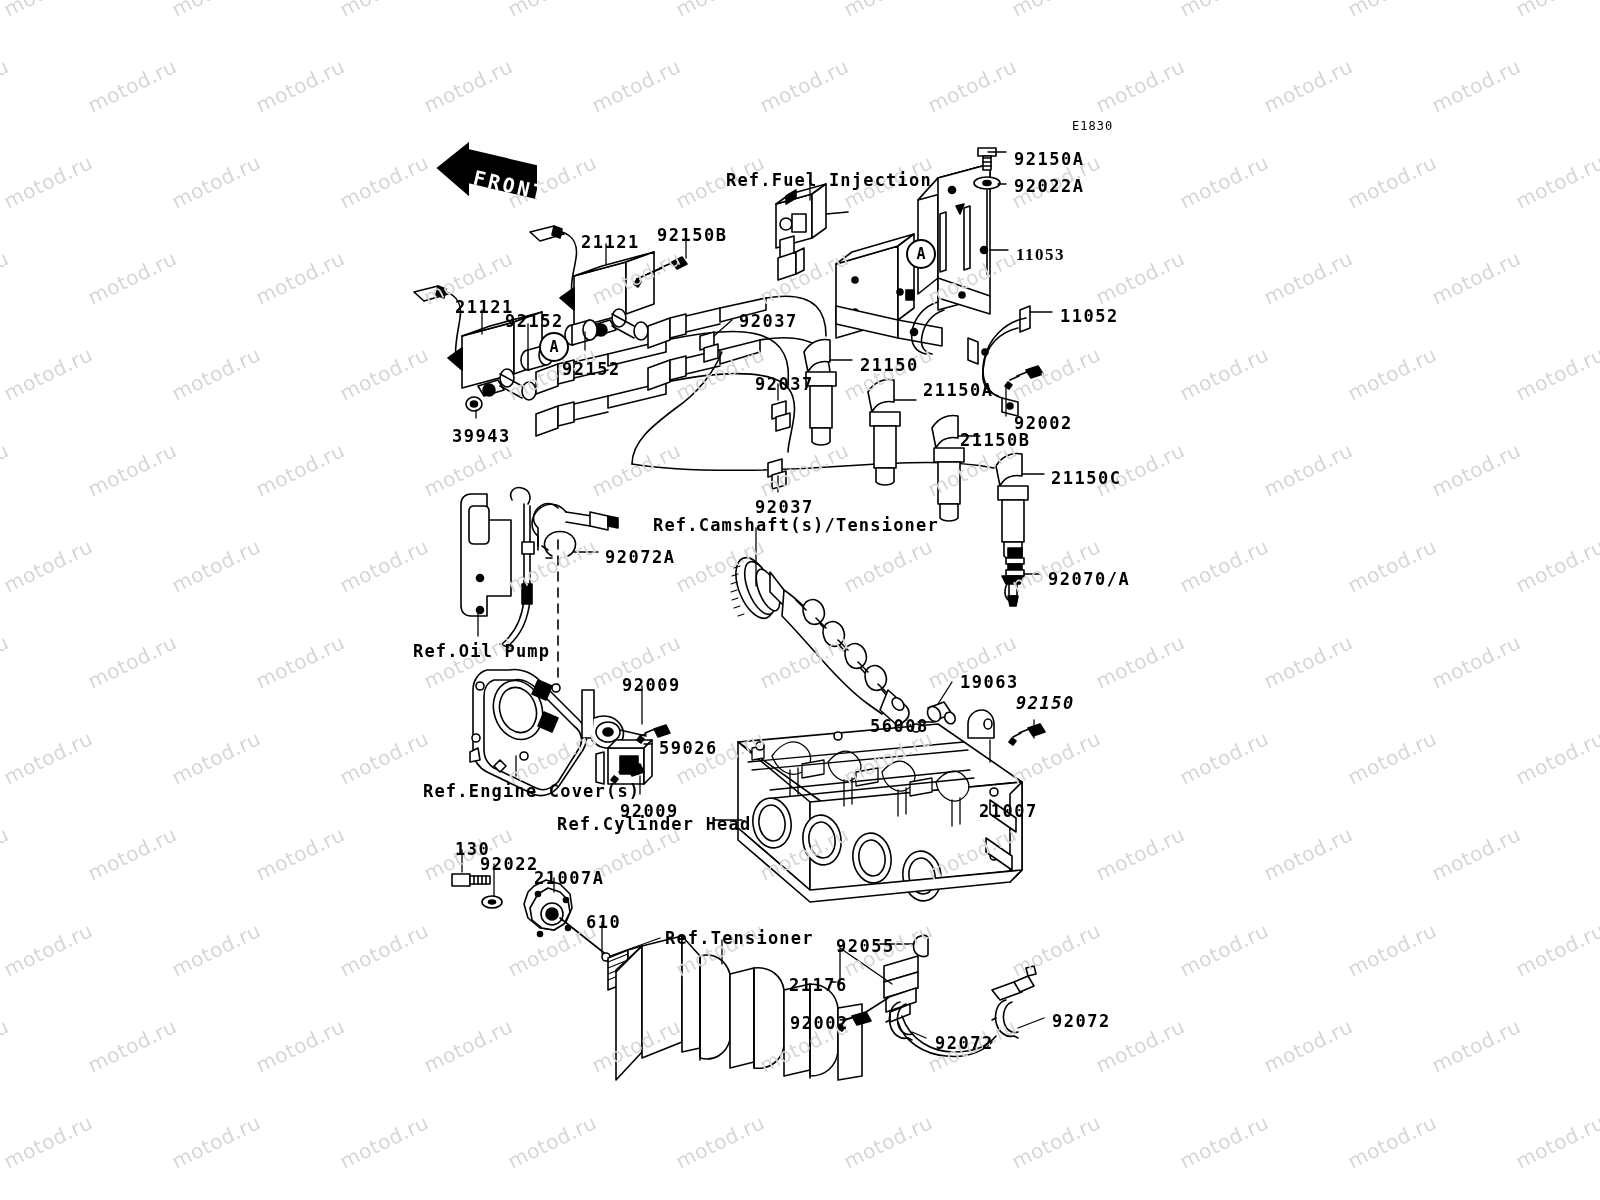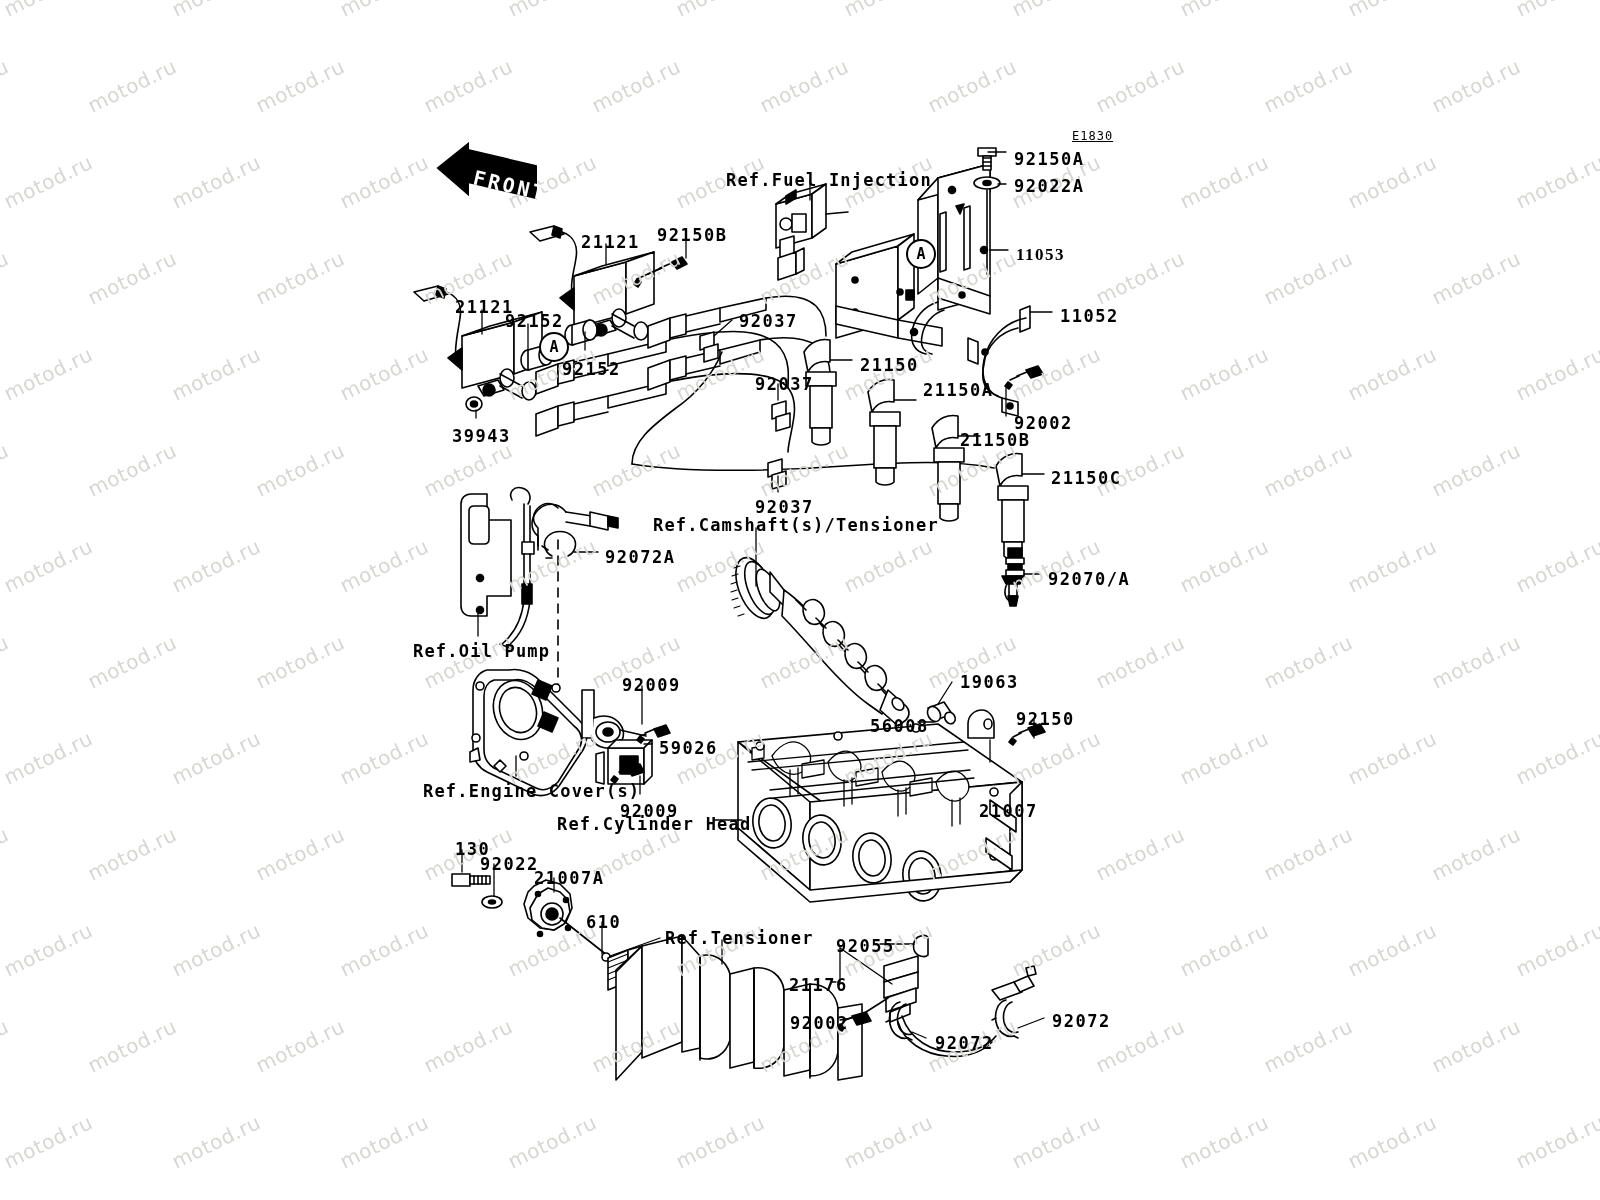--- a/index.html
+++ b/index.html
@@ -743,21 +743,21 @@
       <span class="wm" style="left: 672px; top: 1152px;">motod.ru</span>
       <span class="wm" style="left: 840px; top: 1152px;">motod.ru</span>
       <span class="wm" style="left: 1008px; top: 1152px;">motod.ru</span>
       <span class="wm" style="left: 1176px; top: 1152px;">motod.ru</span>
       <span class="wm" style="left: 1344px; top: 1152px;">motod.ru</span>
       <span class="wm" style="left: 1512px; top: 1152px;">motod.ru</span>
     </div>
 
   <div id="labels">
 
-    <div class="lbl small" style="left:1072px;top:130px;text-decoration:underline;">E1830</div>
+    <div class="lbl small" style="left:1072px;top:120px;">E1830</div>
   <div class="lbl" style="left: 1014px; top: 151px;">92150A</div>
       <div class="lbl" style="left: 1014px; top: 178px;">92022A</div>
       <div class="lbl" style="left: 1016px; top: 246px; font-family: Liberation Serif, serif;">11053</div>
       <div class="lbl" style="left: 1060px; top: 308px;">11052</div>
       <div class="lbl" style="left: 1014px; top: 415px;">92002</div>
       <div class="lbl" style="left: 657px; top: 227px;">92150B</div>
       <div class="lbl" style="left: 581px; top: 234px;">21121</div>
       <div class="lbl" style="left: 455px; top: 299px;">21121</div>
       <div class="lbl" style="left: 505px; top: 313px;">92152</div>
       <div class="lbl" style="left: 562px; top: 361px;">92152</div>
@@ -768,21 +768,21 @@
       <div class="lbl" style="left: 860px; top: 357px;">21150</div>
       <div class="lbl" style="left: 923px; top: 382px;">21150A</div>
       <div class="lbl" style="left: 960px; top: 432px;">21150B</div>
       <div class="lbl" style="left: 1051px; top: 470px;">21150C</div>
       <div class="lbl" style="left: 1048px; top: 571px;">92070/A</div>
       <div class="lbl" style="left: 605px; top: 549px;">92072A</div>
       <div class="lbl" style="left: 622px; top: 677px;">92009</div>
       <div class="lbl" style="left: 659px; top: 740px;">59026</div>
       <div class="lbl" style="left: 620px; top: 803px;">92009</div>
       <div class="lbl" style="left: 960px; top: 674px;">19063</div>
-      <div class="lbl" style="left: 1016px; top: 711px;">92150</div>
+      <div class="lbl" style="left: 1016px; top: 695px; font-style: italic;">92150</div>
       <div class="lbl" style="left: 870px; top: 718px;">56008</div>
       <div class="lbl" style="left: 979px; top: 788px; margin-top: 15px;">21007</div>
       <div class="lbl" style="left: 455px; top: 841px;">130</div>
       <div class="lbl" style="left: 480px; top: 856px;">92022</div>
       <div class="lbl" style="left: 534px; top: 870px;">21007A</div>
       <div class="lbl" style="left: 586px; top: 914px;">610</div>
       <div class="lbl" style="left: 836px; top: 938px;">92055</div>
       <div class="lbl" style="left: 789px; top: 977px;">21176</div>
       <div class="lbl" style="left: 790px; top: 1015px;">92002</div>
       <div class="lbl" style="left: 935px; top: 1035px;">92072</div>

